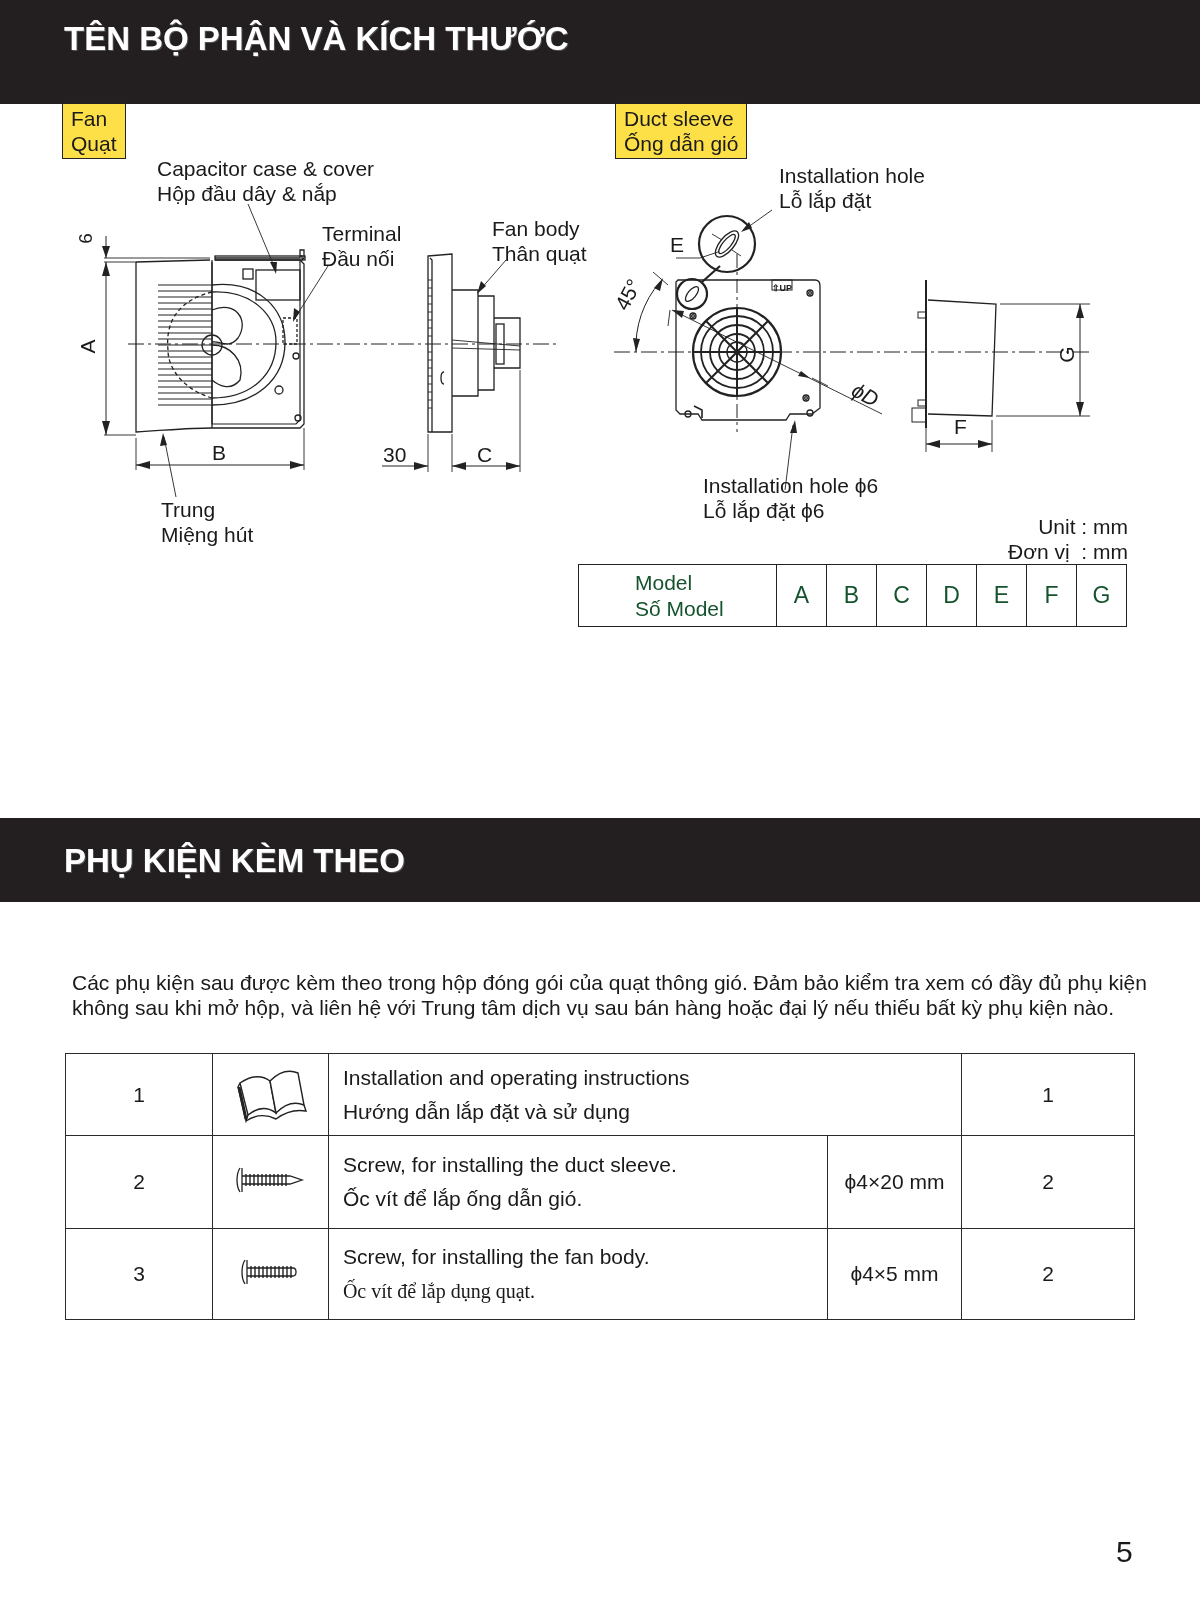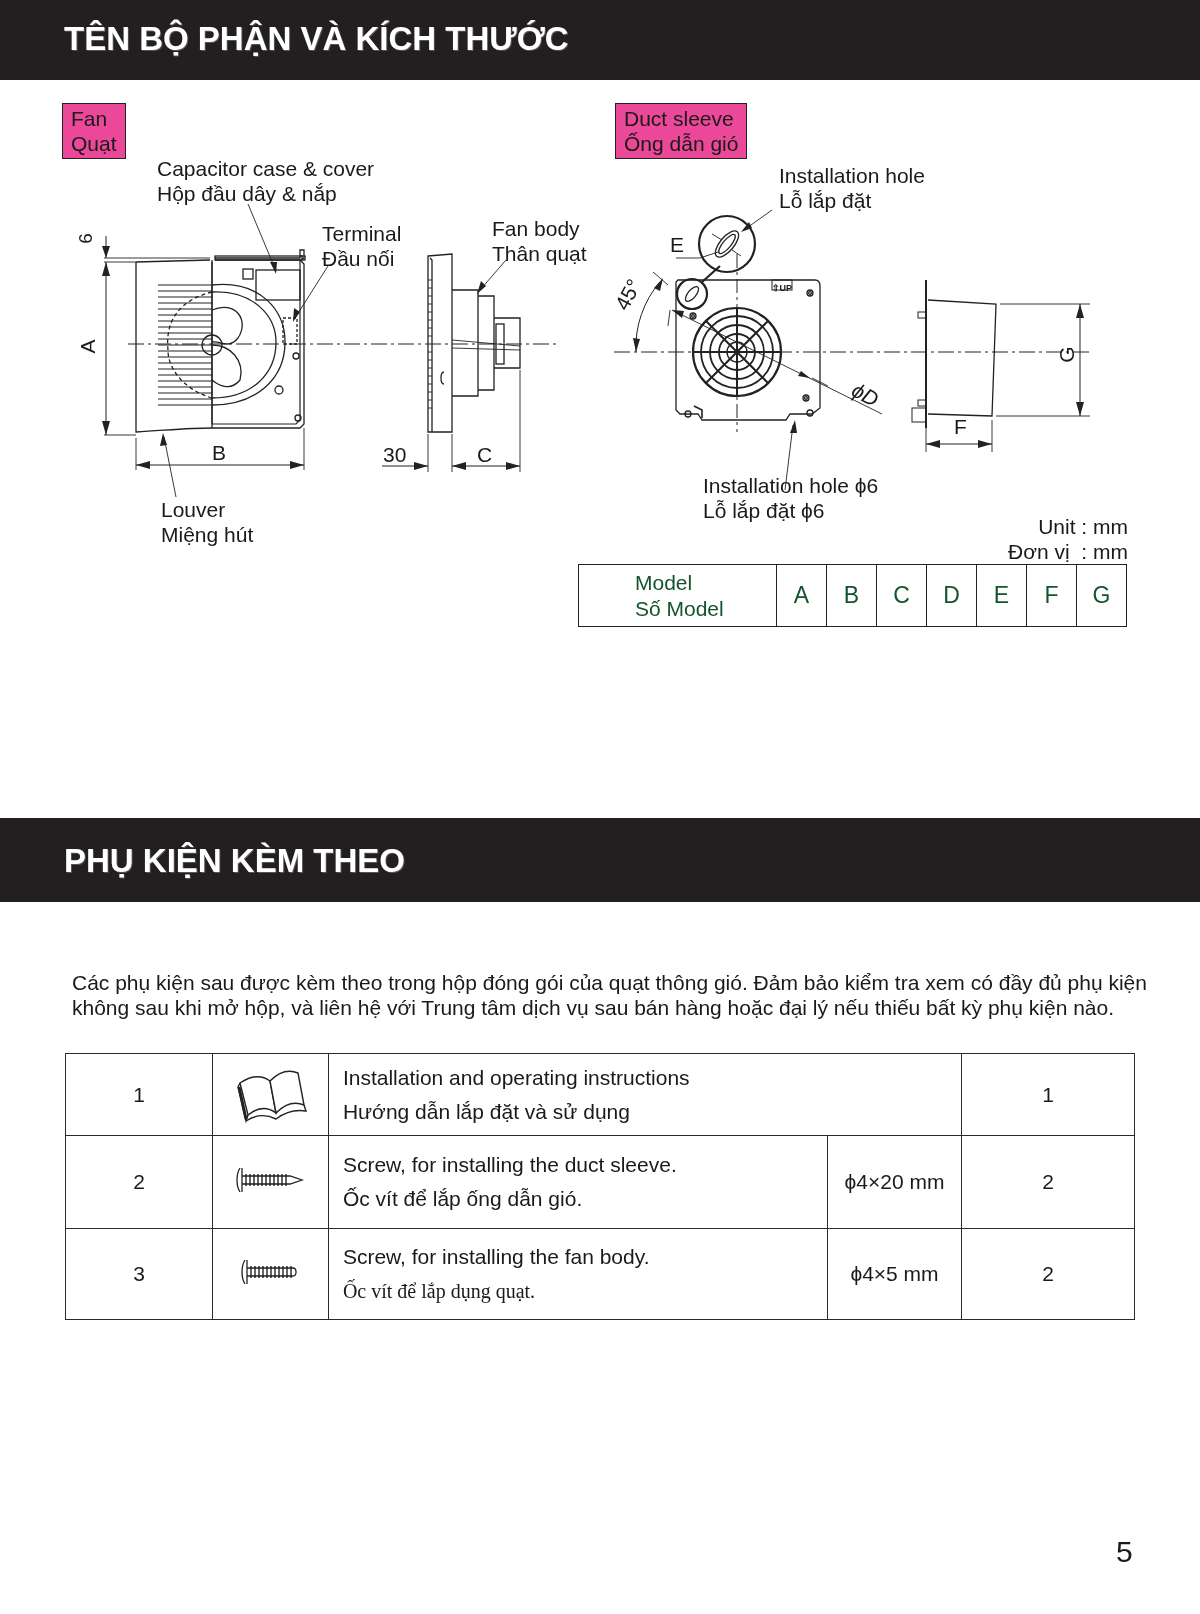--- a/index.html
+++ b/index.html
@@ -1,35 +1,35 @@
 <!DOCTYPE html>
 <html><head>
 <meta charset="utf-8">
 <style>
   * { box-sizing: border-box; margin: 0; padding: 0; }
   html, body { width: 1200px; height: 1614px; background: #ffffff; overflow: hidden; }
   body { position: relative; font-family: "Liberation Sans", sans-serif; color: #1a1a1a; }
 
   .section-header {
-    position: absolute; left: 0; width: 1200px; height: 80px;
+    position: absolute; left: 0; width: 1200px; height: 104px;
     background: #231f20; color: #ffffff;
   }
   .section-header h1 {
     position: absolute; left: 64px; top: 20px;
     font-family: "Liberation Sans", sans-serif; font-weight: bold;
     font-size: 33px; letter-spacing: 0px;
     text-shadow: 1px 1px 0 #555;
   }
   #hdr1 { top: 0; }
   #hdr2 { top: 818px; height: 84px; }
   #hdr2 h1 { top: 24px; }
 
   .diagram { position: absolute; left: 0; top: 80px; width: 1200px; height: 650px; }
   .lbl { position: absolute; font-size: 21px; line-height: 25px; color: #1a1a1a; white-space: nowrap; }
-  .boxlbl { position: absolute; border: 1.5px solid #222; padding: 2px 8px; font-size: 21px; line-height: 25px; background: #ec4899; }
+  .boxlbl { position: absolute; border: 1.5px solid #222; padding: 2px 8px; font-size: 21px; line-height: 25px; background: #fde047; }
 
   .dim-table {
     position: absolute; left: 578px; top: 564px; border-collapse: collapse;
     font-size: 23px; color: #14532d;
   }
   .dim-table td, .dim-table th {
     border: 1.5px solid #222; text-align: center; font-weight: normal; padding: 0;
   }
   .dim-table th { height: 62px; }
   .dim-table td { height: 32px; }
@@ -276,21 +276,21 @@
 </div>
 <div class="lbl" style="left:322px; top:221px;">
   <div>Terminal</div>
   <div>Đầu nối</div>
 </div>
 <div class="lbl" style="left:492px; top:216px;">
   <div>Fan body</div>
   <div>Thân quạt</div>
 </div>
 <div class="lbl" style="left:161px; top:497px;">
-  <div>Louver</div>
+  <div>Trung</div>
   <div>Miệng hút</div>
 </div>
 <div class="lbl" style="left:80px; top:226px; transform:rotate(-90deg); font-size:19px;">6</div>
 <div class="lbl" style="left:80px; top:334px; transform:rotate(-90deg); font-size:21px;">A</div>
 <div class="lbl" style="left:212px; top:440px;">B</div>
 <div class="lbl" style="left:383px; top:442px;">30</div>
 <div class="lbl" style="left:477px; top:442px;">C</div>
 
 <div class="boxlbl" style="left:615px; top:103px;">
   <div>Duct sleeve</div>

